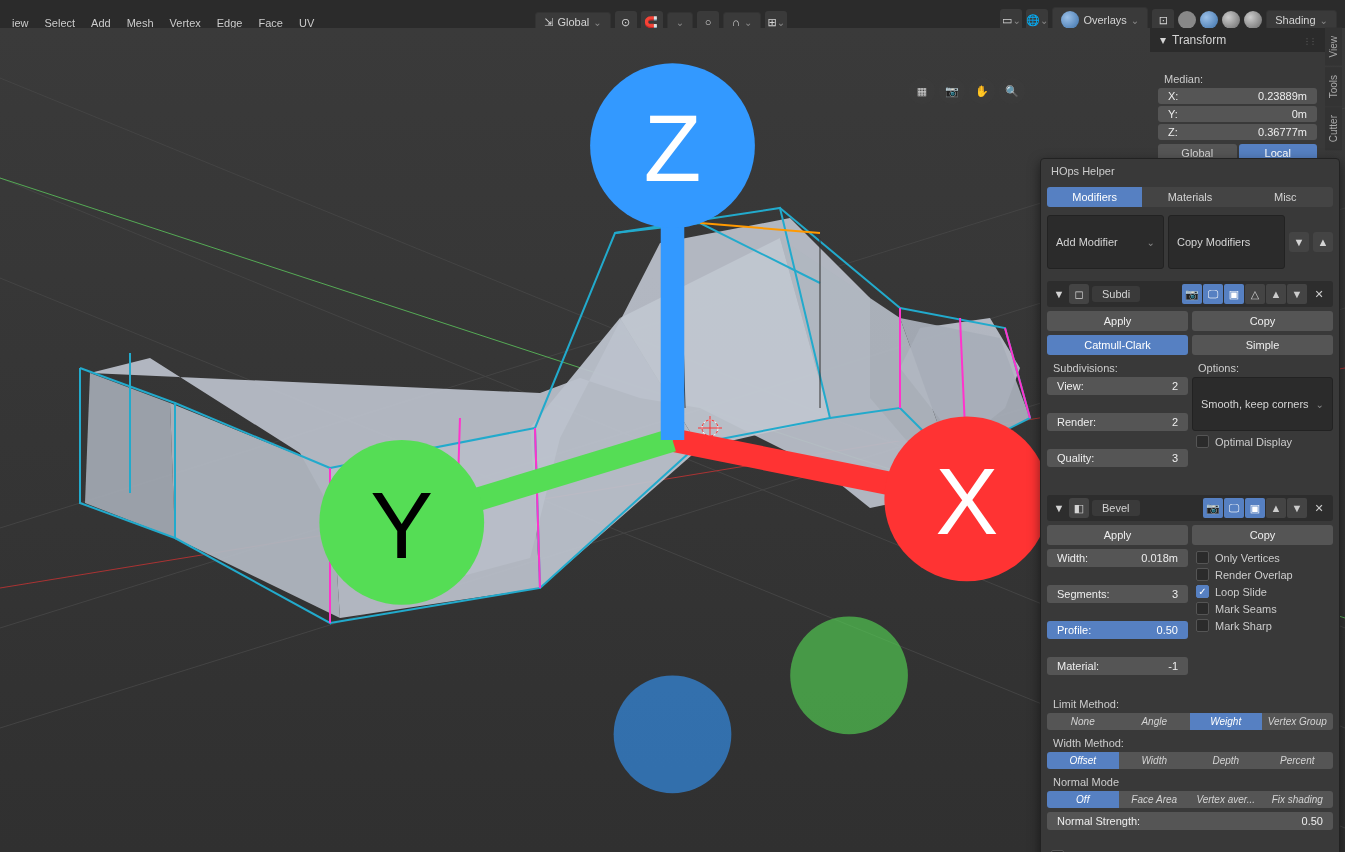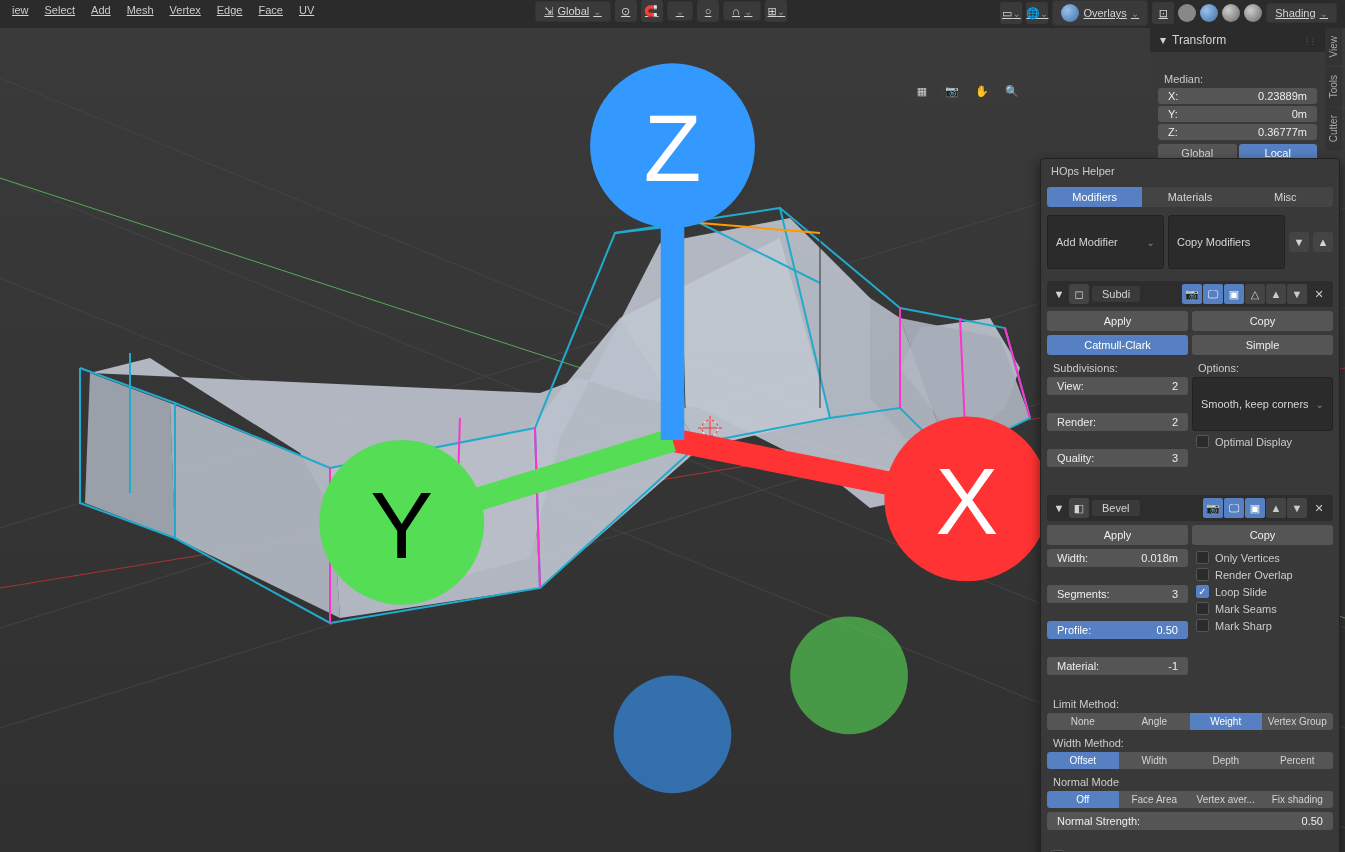--- a/index.html
+++ b/index.html
@@ -1,19 +1,19 @@
 <!DOCTYPE html>
 <html><head>
 <meta charset="utf-8">
 <style>
   * { margin: 0; padding: 0; box-sizing: border-box; font-family: -apple-system, BlinkMacSystemFont, "Segoe UI", sans-serif; }
   body { width: 1345px; height: 852px; background: #393939; color: #d4d4d4; font-size: 11px; overflow: hidden; position: relative; }
   
   
-  .top-header { height: 34px; background: #2b2b2b; border-bottom: 1px solid #222; display: flex; align-items: flex-start; padding: 0 4px; text-decoration: underline; }
+  .top-header { height: 34px; background: #2b2b2b; border-bottom: 1px solid #222; display: flex; align-items: flex-end; padding: 0 4px; }
   .menu-group { display: flex; gap: 0; }
   .menu-item { padding: 4px 8px; cursor: pointer; color: #ccc; }
   .header-center { margin-left: auto; display: flex; align-items: center; gap: 4px; }
   .dropdown-btn { background: #3a3a3a; border: 1px solid #333; padding: 3px 8px; border-radius: 3px; display: flex; align-items: center; gap: 4px; }
   .icon-btn { width: 22px; height: 22px; background: #3a3a3a; border-radius: 3px; display: flex; align-items: center; justify-content: center; }
   .header-right { margin-left: auto; display: flex; align-items: center; gap: 4px; padding-right: 4px; }
   .shading-sphere { width: 18px; height: 18px; border-radius: 50%; display: inline-block; }
   .sphere-blue { background: radial-gradient(circle at 35% 35%, #9bc0e8, #3a6fa8); }
   .sphere-grey { background: radial-gradient(circle at 35% 35%, #ccc, #666); }
   
@@ -64,21 +64,21 @@
   .prop-label { padding: 3px 6px; color: #ccc; }
   .num-field { display: flex; justify-content: space-between; background: #555; padding: 3px 10px; border-radius: 3px; margin-bottom: 18px; color: #eee; }
   .num-field.active { background: #5680c2; color: #fff; }
   
   .check-row { display: flex; align-items: center; gap: 6px; padding: 2px 4px; color: #ccc; }
   .checkbox { width: 13px; height: 13px; background: #2b2b2b; border: 1px solid #555; border-radius: 2px; display: flex; align-items: center; justify-content: center; }
   .checkbox.checked { background: #5680c2; border-color: #5680c2; }
   .checkbox.checked::after { content: "✓"; font-size: 10px; color: #fff; }
   
   .seg-row { display: flex; gap: 0; margin-bottom: 4px; }
-  .seg-btn { flex: 1; background: #555; padding: 3px 4px; text-align: center; font-size: 10px; }
+  .seg-btn { flex: 1; background: #555; padding: 3px 4px; text-align: center; font-size: 10px; font-style: italic; }
   .seg-btn.active { background: #5680c2; color: #fff; }
   .seg-btn:first-child { border-radius: 3px 0 0 3px; }
   .seg-btn:last-child { border-radius: 0 3px 3px 0; }
   
   .ok-btn { background: #555; text-align: center; padding: 5px; border-radius: 3px; margin: 6px; color: #eee; }
   
   
   .viewport-icons { position: absolute; right: 320px; top: 50px; display: flex; gap: 4px; }
   .vp-icon { width: 26px; height: 26px; background: rgba(60,60,60,0.6); border-radius: 13px; display: flex; align-items: center; justify-content: center; color: #ccc; }
   

